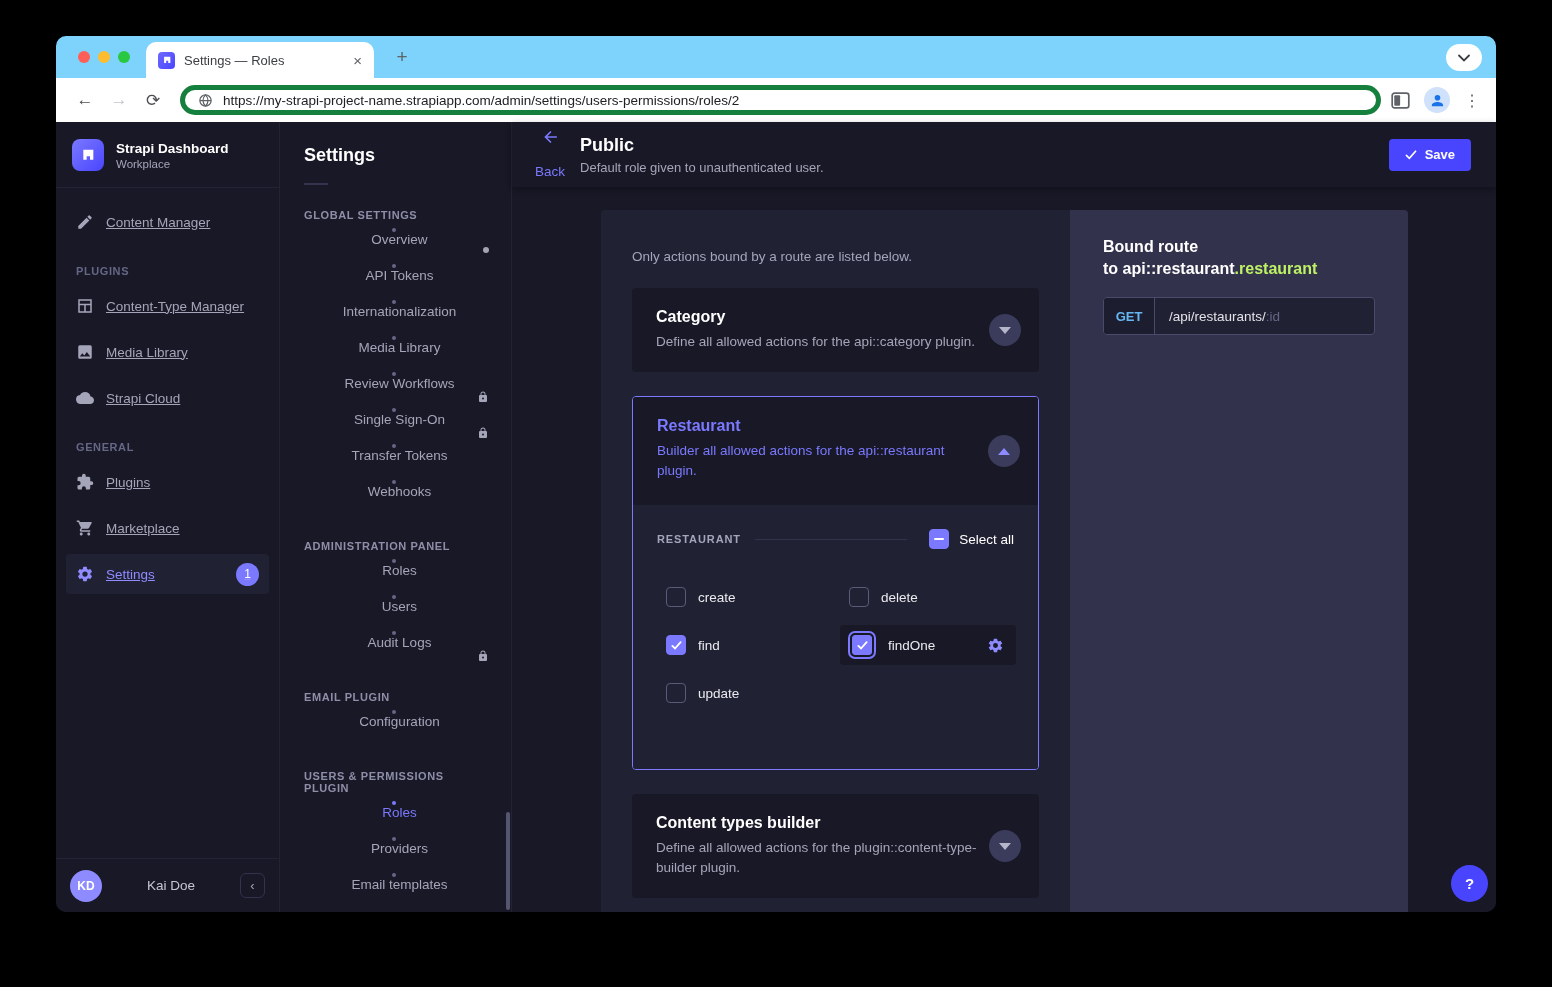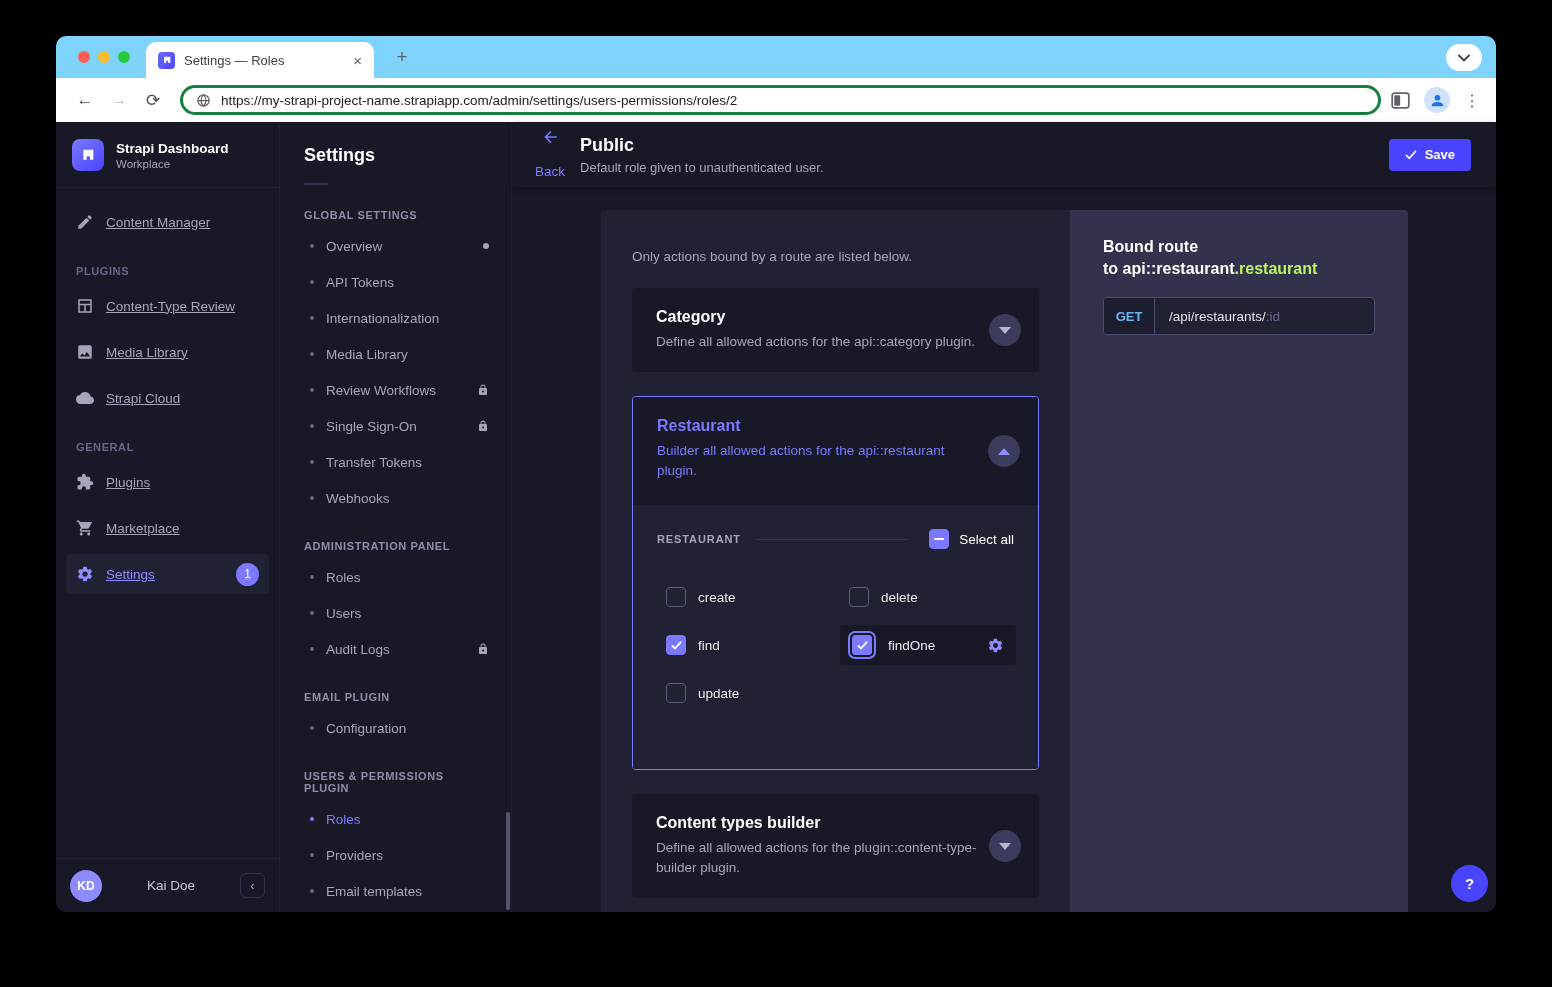--- a/index.html
+++ b/index.html
@@ -22,21 +22,21 @@
   .tab-close { font-size:15px; color:#5f6368; cursor:default; }
   .newtab { position:absolute; left:334px; top:9px; font-size:19px; color:#5f6368; width:24px; height:24px;
             display:flex; align-items:center; justify-content:center; }
   .tabsearch { position:absolute; right:14px; top:8px; width:36px; height:27px; background:#fff; border-radius:14px;
                display:flex; align-items:center; justify-content:center; }
 
   .toolbar { height:44px; background:#fff; display:flex; align-items:center; padding:0 12px; flex:0 0 auto; }
   .navbtn { width:28px; height:28px; display:flex; align-items:center; justify-content:center;
             font-size:17px; color:#4a4d51; margin:0 3px; }
   .navbtn.disabled { color:#c0c4c9; }
-  .urlbar { flex:1; height:30px; border:3px solid #15803d; border-radius:15px; display:flex; align-items:center;
+  .urlbar { flex:1; height:30px; border:5px solid #15803d; border-radius:15px; display:flex; align-items:center;
             padding:0 13px; gap:10px; margin:0 10px; }
   .url { font-size:13.5px; color:#202124; white-space:nowrap; }
   .chromeicons { display:flex; align-items:center; gap:14px; margin-right:4px; }
   .avatar-chrome { width:26px; height:26px; border-radius:50%; background:#cfe1fb; display:flex; align-items:center; justify-content:center; }
   .kebab { font-size:16px; color:#5f6368; letter-spacing:0; }
 
   
   .app { flex:1; display:flex; min-height:0; background:#181826; color:#fff; }
 
   
@@ -61,21 +61,21 @@
             display:flex; align-items:center; justify-content:center; }
   .uname { flex:1; text-align:center; font-size:13.5px; color:#c6c6d4; }
   .collapse { width:25px; height:25px; border:1px solid #32324d; border-radius:6px; background:transparent;
               color:#a5a5ba; font-size:13px; display:flex; align-items:center; justify-content:center; }
 
   
   .subnav { width:232px; flex:0 0 auto; border-right:1px solid #232336; position:relative; padding-top:23px; overflow:hidden; }
   .sn-title { font-size:18px; font-weight:bold; color:#fff; margin:0 24px; }
   .sn-rule { width:24px; height:2px; background:#32324d; margin:17px 24px 0; }
   .sn-group-label { font-size:11px; font-weight:bold; letter-spacing:.6px; color:#8e8ea9; margin:24px 24px 7px; }
-  .sn-item { display:flex; align-items:center; height:36px; padding:0 22px 0 30px; font-size:13.5px; color:#a5a5ba; }
+  .sn-item { display:flex; align-items:center; height:36px; padding:0 22px 0 30px; font-size:13.5px; color:#a5a5ba;flex-direction:column; }
   .sn-item .bullet { width:4px; height:4px; border-radius:50%; background:#666687; margin-right:12px; flex:0 0 auto; }
   .sn-item.active { color:#7b79ff; }
   .sn-item.active .bullet { background:#7b79ff; }
   .sn-right { margin-left:auto; display:flex; align-items:center; }
   .notif-dot { width:6px; height:6px; border-radius:50%; background:#a3a3b2; }
   .sn-scrollbar { position:absolute; right:1px; top:690px; width:4px; height:98px; background:#55556f; border-radius:2px; }
 
   
   .main { flex:1; display:flex; flex-direction:column; min-width:0; position:relative; }
   .main-header { height:65px; flex:0 0 auto; display:flex; align-items:center; padding:0 25px 0 23px;
@@ -221,21 +221,21 @@
             <path d="M3 17.25V21h3.75L17.81 9.94l-3.75-3.75L3 17.25zM20.71 7.04a1 1 0 0 0 0-1.41l-2.34-2.34a1 1 0 0 0-1.41 0l-1.83 1.83 3.75 3.75 1.83-1.83z"></path>
           </svg>
         <span>Content Manager</span>
       </div>
 
       <div class="nav-section">PLUGINS</div>
       <div class="nav-item">
         <svg width="18" height="18" viewBox="0 0 24 24" fill="currentColor">
             <path d="M3 3h18v18H3V3zm2 2v4h14V5H5zm0 6v8h6v-8H5zm8 0v8h6v-8h-6z"></path>
           </svg>
-        <span>Content-Type Review</span>
+        <span>Content-Type Manager</span>
       </div>
       <div class="nav-item">
         <svg width="18" height="18" viewBox="0 0 24 24" fill="currentColor">
             <path d="M21 19V5a2 2 0 0 0-2-2H5a2 2 0 0 0-2 2v14a2 2 0 0 0 2 2h14a2 2 0 0 0 2-2zM8.5 13.5l2.5 3.01L14.5 12l4.5 6H5l3.5-4.5z"></path>
           </svg>
         <span>Media Library</span>
       </div>
       <div class="nav-item">
         <svg width="18" height="18" viewBox="0 0 24 24" fill="currentColor">
             <path d="M19.35 10.04A7.49 7.49 0 0 0 12 4C9.11 4 6.6 5.64 5.35 8.04A5.99 5.99 0 0 0 0 14c0 3.31 2.69 6 6 6h13c2.76 0 5-2.24 5-5 0-2.64-2.05-4.78-4.65-4.96z"></path>

